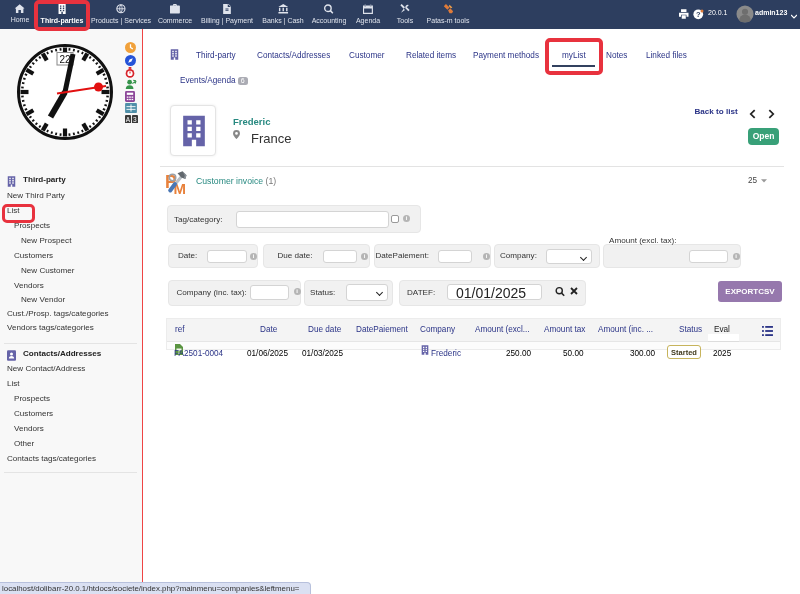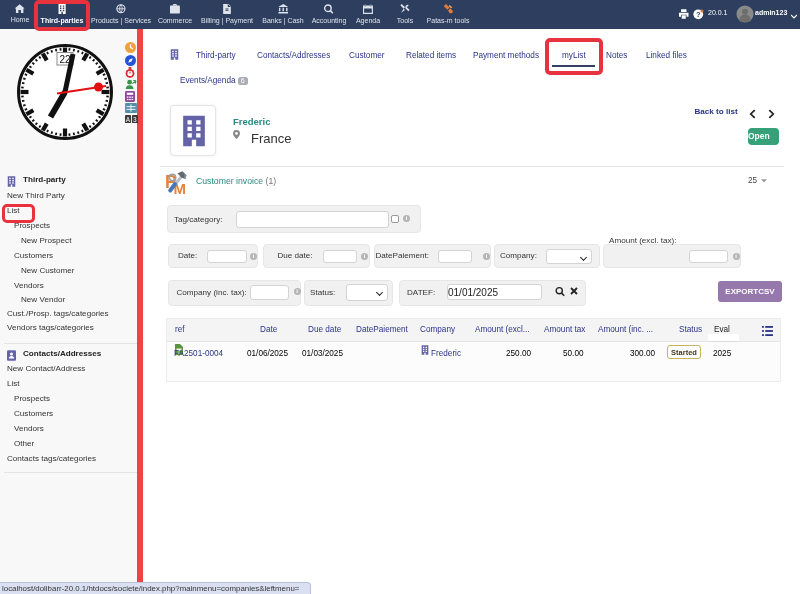--- a/index.html
+++ b/index.html
@@ -5,41 +5,41 @@
 *{margin:0;padding:0;box-sizing:border-box}
 html,body{width:800px;height:594px;font-family:"Liberation Sans",sans-serif;background:#fff;overflow:hidden}
 body{position:relative}
 
 .topbar{position:absolute;top:0;left:0;width:800px;height:29px;background:#2d3e5f}
 .tmi{position:absolute;top:4px;transform:translateX(-50%);text-align:center;color:#dfe3ec;font-size:7px;line-height:8px;white-space:nowrap}
 .tmi svg{display:block;margin:0 auto 3px auto}
 .tmi.act{color:#fff;font-weight:bold}
 .tmr{position:absolute;color:#fff;font-size:7px;white-space:nowrap}
 
-.sidebar{position:absolute;top:29px;left:0;width:143px;height:565px;background:#f8f8f8;border-right:6px solid #ef4444}
+.sidebar{position:absolute;top:29px;left:0;width:143px;height:565px;background:#f8f8f8;border-right:1px solid #ef4444}
 .mline{position:absolute;font-size:8.1px;color:#333;white-space:nowrap;line-height:10px}
 .mhead{font-weight:bold;color:#222}
 .msep{position:absolute;left:4px;width:133px;border-top:1px solid #e4e4e4}
 .search{position:absolute;left:8px;top:117px;width:125px;height:18px;border:1px solid #c9c9c9;border-radius:3px;background:#fff;color:#999;font-size:8px;line-height:16px}
 
 .main{position:absolute;top:29px;left:144px;width:656px;height:565px;background:#fff}
 .tab{position:absolute;font-size:8.2px;color:#2b3487;white-space:nowrap}
 .badge6{display:inline-block;background:#abacb4;color:#fff;font-size:7px;line-height:8px;border-radius:2.5px;padding:0 3px;vertical-align:0.5px}
 .photo{position:absolute;left:26px;top:76px;width:46px;height:51px;background:#fff;border:1px solid #e4e4e4;border-radius:4px;box-shadow:0 0 3px rgba(0,0,0,.08)}
 .tealname{position:absolute;left:89px;top:87px;font-size:9.5px;font-weight:bold;color:#278980}
-.open{position:absolute;left:604px;top:99px;width:31px;height:17px;background:#38a078;border-radius:4px;color:#fff;font-size:8.5px;font-weight:bold;text-align:left;line-height:17px}
+.open{position:absolute;left:604px;top:99px;width:31px;height:17px;background:#38a078;border-radius:4px;color:#fff;font-size:8.5px;font-weight:bold;text-align:center;line-height:17px}
 .fbox{position:absolute;background:#f1f1f1;border:1px solid #e6e6e6;border-radius:4px}
 .flabel{position:absolute;font-size:8.1px;color:#333;white-space:nowrap}
 .finput{position:absolute;background:#fff;border:1px solid #d4d4d4;border-radius:3px}
 .ic-info{position:absolute;width:7px;height:7px;border-radius:50%;background:#b5b5b5;color:#fff;font-size:6px;line-height:7px;text-align:center;font-weight:bold}
 .fsel{position:absolute;background:#fff;border:1px solid #d4d4d4;border-radius:3px}
 .fsel:after{content:"";position:absolute;right:5px;top:4.5px;width:4px;height:4px;border-right:1.4px solid #222;border-bottom:1.4px solid #222;transform:rotate(45deg)}
 .exportcsv{position:absolute;width:64px;height:21px;background:#9678ad;border-radius:3px;color:#fff;font-weight:bold;font-size:8px;text-align:center;line-height:21px}
 
-.tbl{position:absolute;left:22px;top:289px;width:615px;height:64px;border:1px solid #ececec;background:#fcfcfc}
+.tbl{position:absolute;left:22px;top:289px;width:615px;height:32px;border:1px solid #ececec;background:#fcfcfc}
 .thead{position:absolute;left:0;top:0;width:100%;height:23px;background:#f4f4f4}
 .th{position:absolute;font-size:8.2px;color:#2b3487;white-space:nowrap;top:6px}
 .td{position:absolute;font-size:8.2px;color:#000;white-space:nowrap;top:30px}
 .started{position:absolute;left:523px;top:316px;width:34px;height:14px;border:1px solid #c7b45c;border-radius:3px;background:#fff;color:#40391d;font-size:7.5px;font-weight:bold;text-align:center;line-height:13px}
 
 .sums{position:absolute;left:340px;top:506px;width:298px;height:45px;border:1px solid #e8e8e8;background:#fff}
 .sumshead{position:absolute;left:0;top:0;width:100%;height:23px;background:#f5f5f5;border-bottom:1px solid #ececec}
 .sums div{position:absolute;font-size:8.2px;white-space:nowrap}
 
 .red{position:absolute;border:4px solid #e8323e;border-radius:5px}
@@ -324,21 +324,21 @@
 
   <div class="fbox" style="left:23.5px;top:251px;width:133.5px;height:26px"></div>
   <div class="flabel" style="left:32.5px;top:259px">Company (inc. tax):</div>
   <div class="finput" style="left:106px;top:256px;width:39px;height:15px"></div>
   <div class="ic-info" style="left:149.5px;top:259px">i</div>
   <div class="fbox" style="left:160px;top:251px;width:88.5px;height:26px"></div>
   <div class="flabel" style="left:166px;top:259px">Status:</div>
   <div class="fsel" style="left:202px;top:255px;width:42px;height:17px"></div>
   <div class="fbox" style="left:255px;top:251px;width:187px;height:26px"></div>
   <div class="flabel" style="left:263px;top:259px">DATEF:</div>
-  <div class="finput" style="left:303px;top:255px;width:95px;height:16px;font-size:10px;line-height:16px;padding-left:0;color:#222">01/01/2025</div>
+  <div class="finput" style="left:303px;top:255px;width:95px;height:16px;font-size:14px;line-height:16px;padding-left:8px;color:#222">01/01/2025</div>
   <svg style="position:absolute;left:411px;top:257px" width="10" height="11" viewBox="0 0 13 13">
       <circle cx="5.5" cy="5.5" r="4" fill="none" stroke="#222" stroke-width="1.8"></circle>
       <path d="M8.6 8.6L12 12" stroke="#222" stroke-width="2"></path>
     </svg>
   <svg style="position:absolute;left:426px;top:258px" width="8" height="8" viewBox="0 0 8 8">
       <path d="M1 1l6 6M7 1L1 7" stroke="#222" stroke-width="1.8"></path>
     </svg>
   <div class="exportcsv" style="left:574px;top:252px">EXPORTCSV</div>
 
   <div class="tbl">

